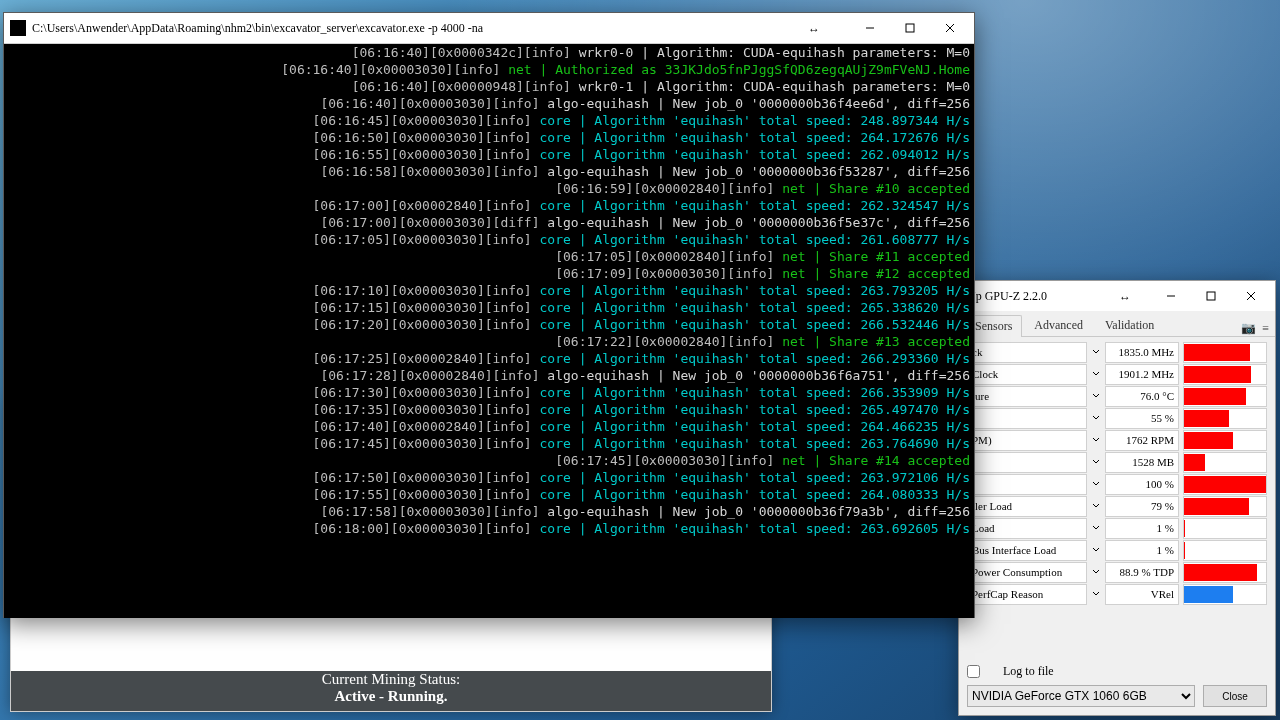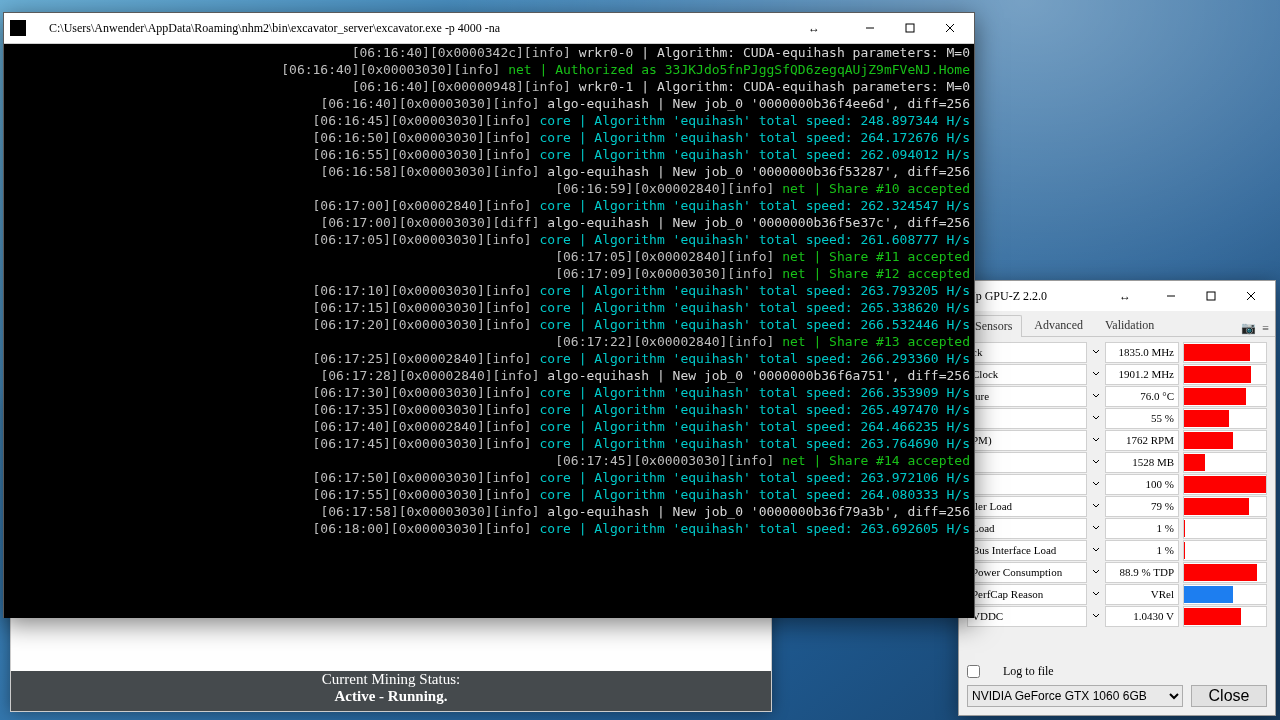--- a/index.html
+++ b/index.html
@@ -41,26 +41,26 @@
   .carets{width:10px;height:10px;}
   .s-val{flex:0 0 64px;text-align:right;background:#fff;border:1px solid #d0d0d0;height:19px;line-height:19px;padding:0 4px;font-size:11px;}
   .s-bar{flex:1;height:19px;background:#fff;border:1px solid #d0d0d0;position:relative;overflow:hidden;}
   .s-bar .fill{position:absolute;top:1px;bottom:1px;left:0;background:#fe0000;}
   .s-bar.blue .fill{background:#1d7ef0;}
   .gpuz-foot{position:absolute;left:8px;right:8px;bottom:8px;}
   .logline{display:flex;align-items:center;gap:23px;margin-bottom:6px;}
   .logline input[type=checkbox]{margin:0;}
   .gpuz-bot{display:flex;gap:8px;}
   .gpuz-select{flex:1;height:22px;border:1px solid #adadad;background:#e9e9e9;font-size:12px;}
-  .gpuz-close{width:76px;height:22px;border:1px solid #adadad;background:#e1e1e1;font-size:16px;cursor:pointer;}
+  .gpuz-close{width:64px;height:22px;border:1px solid #adadad;background:#e1e1e1;font-size:10px;cursor:pointer;}
   
   .console{position:absolute;left:3px;top:12px;width:970px;height:604px;background:#000;border:1px solid #5a5a5a;box-shadow:0 6px 24px rgba(0,0,0,.5);}
   .con-title{height:30px;background:#fff;display:flex;align-items:center;padding:0 4px 0 6px;border-bottom:1px solid #d0d0d0;}
   .con-ico{width:16px;height:16px;background:#000;margin-right:6px;}
-  .con-title .t{flex:1;font:400 12px "Segoe UI";color:#000;white-space:nowrap;overflow:hidden;margin-left:17px;}
+  .con-title .t{flex:1;font:400 12px "Segoe UI";color:#000;white-space:nowrap;overflow:hidden;}
   .con-body{height:calc(100% - 30px);overflow:hidden;background:#000;color:#ccc;font:400 13px/17px Consolas,monospace;padding:0 4px;text-align:right;}
   .l{white-space:pre;}
   .ts{color:#bdbdbd;}
   .cy{color:#00c9c9;}
   .gr{color:#18c018;}
   .wh{color:#d6d6d6;}
 </style>
 </head>
 <body>
 <div class="desktop">
@@ -251,30 +251,20 @@
           </div>
         </div>
         <div class="s-row">
           <div class="s-name">PerfCap Reason</div>
           <span><svg class="carets" viewBox="0 0 10 10">
               <path d="M2 4 L5 7 L8 4" fill="none" stroke="#000"></path>
             </svg></span>
           <div class="s-val">VRel</div>
           <div class="s-bar blue">
             <div class="fill" style="width:60%"></div>
-          </div>
-        </div>
-        <div class="s-row">
-          <div class="s-name">VDDC</div>
-          <span><svg class="carets" viewBox="0 0 10 10">
-              <path d="M2 4 L5 7 L8 4" fill="none" stroke="#000"></path>
-            </svg></span>
-          <div class="s-val">1.0430 V</div>
-          <div class="s-bar ">
-            <div class="fill" style="width:70%"></div>
           </div>
         </div>
       </div>
   <div class="gpuz-foot">
     <label class="logline">
       <input type="checkbox" style="">
       <span>Log to file</span>
     </label>
     <div class="gpuz-bot">
       <select class="gpuz-select">

